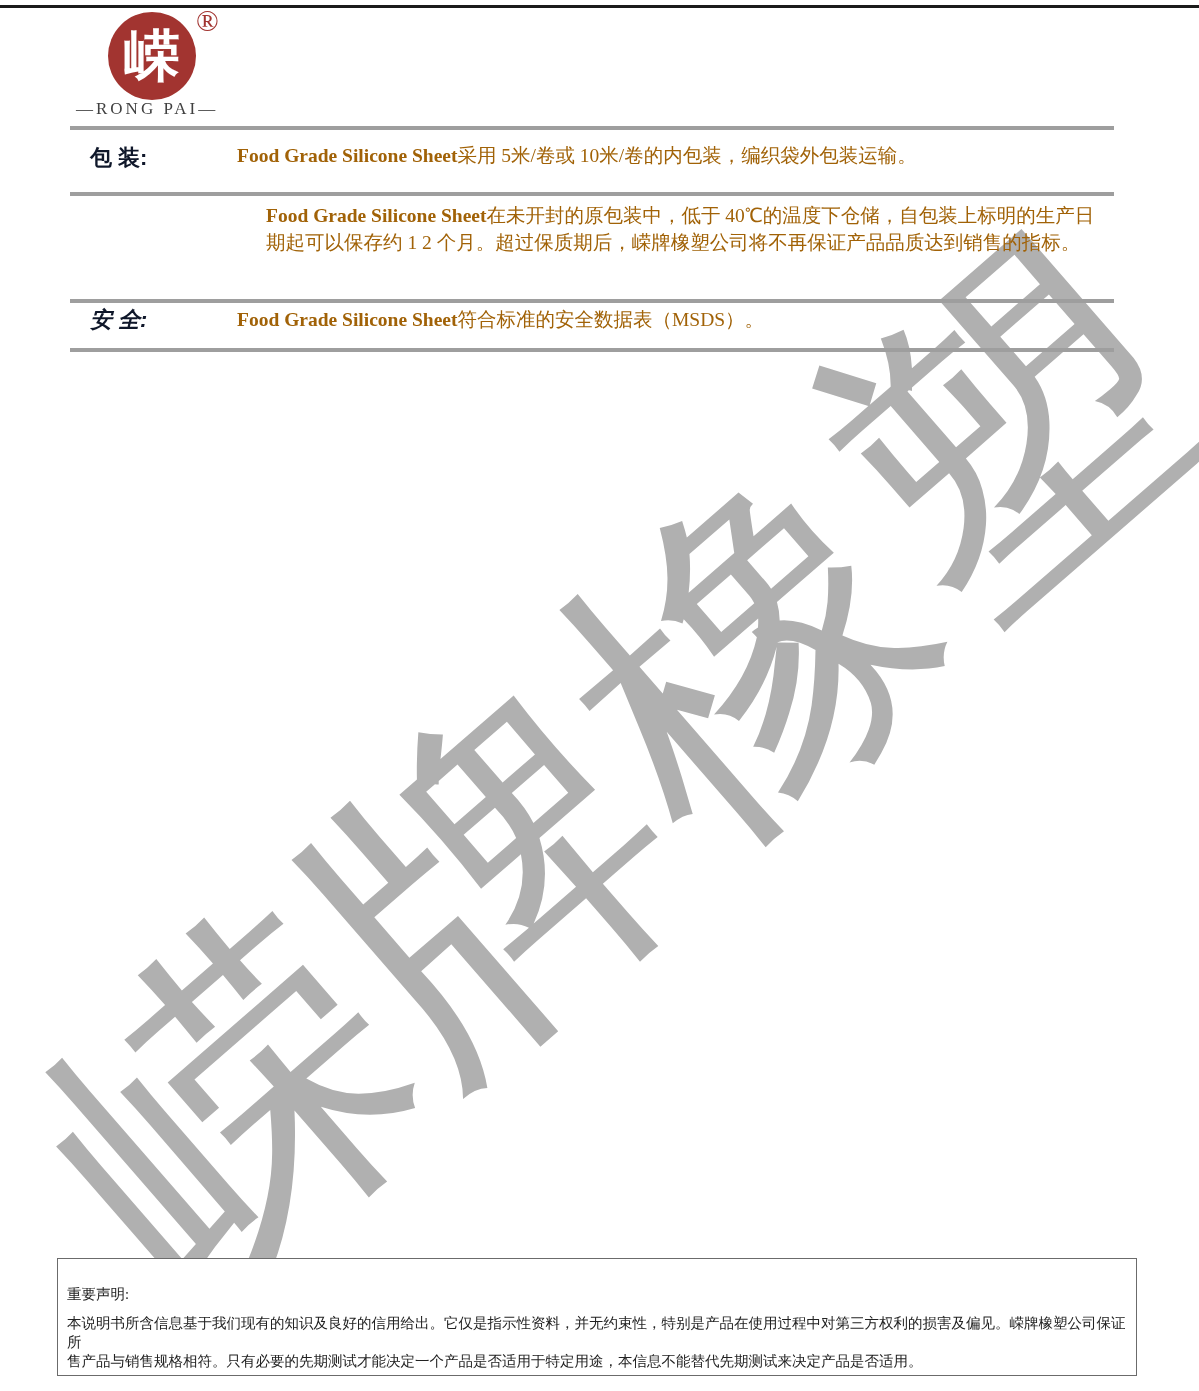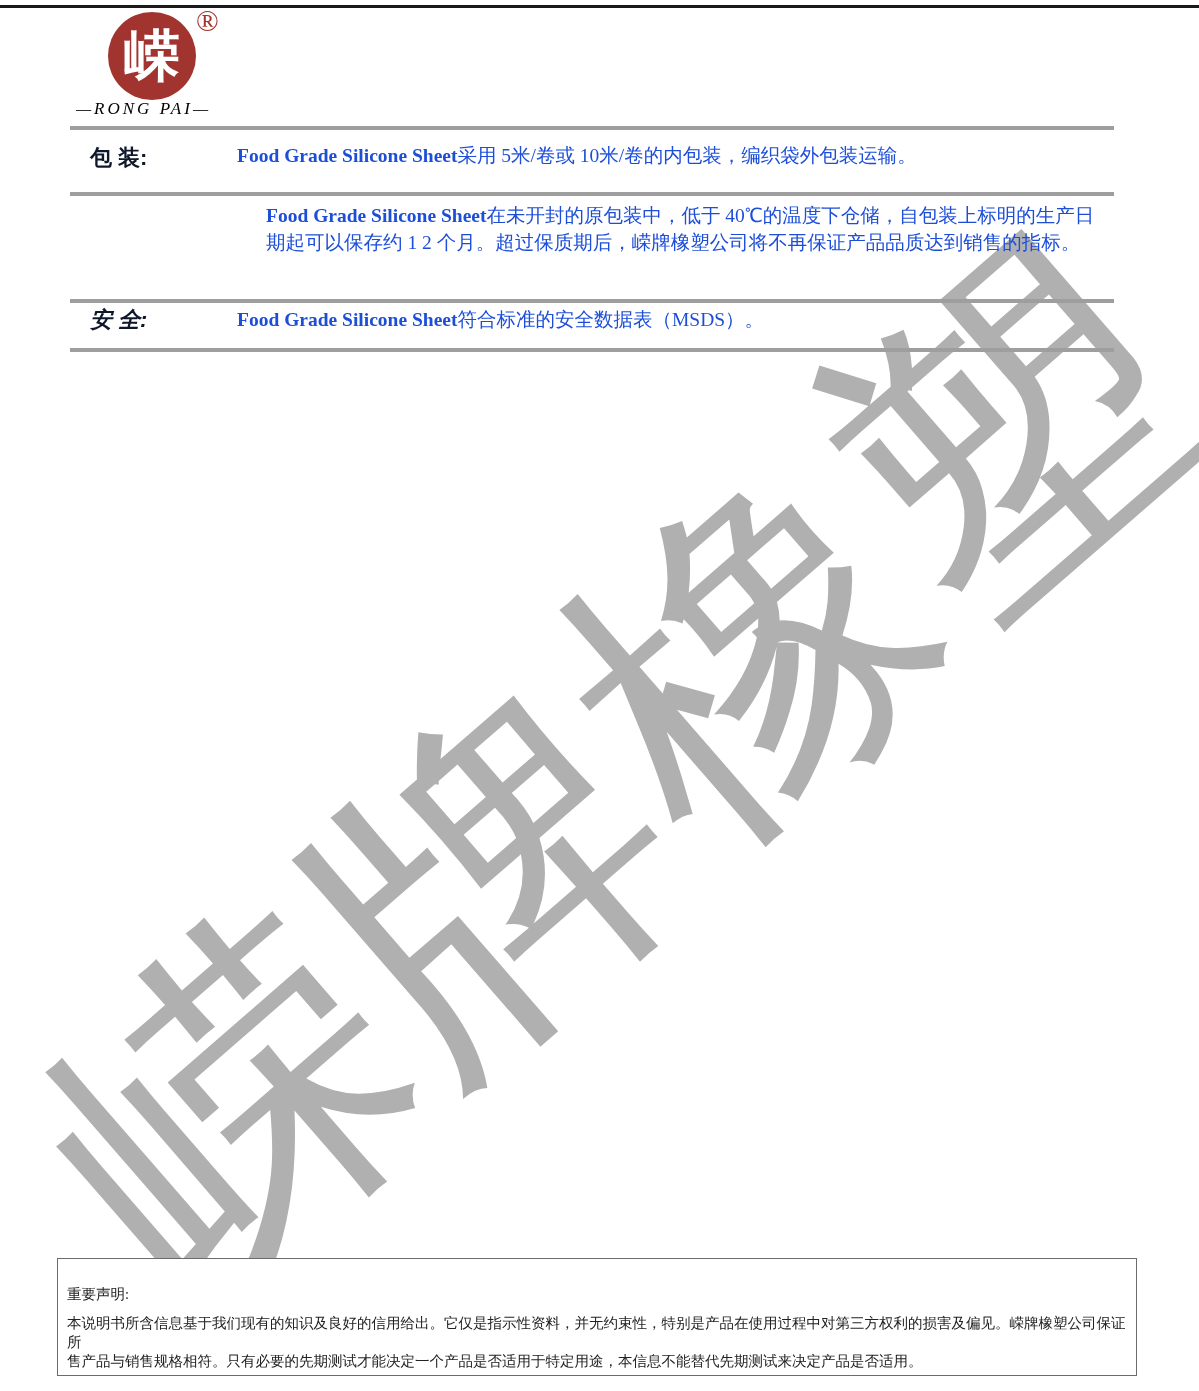--- a/index.html
+++ b/index.html
@@ -22,38 +22,38 @@
     display:flex;align-items:center;justify-content:center;
     font-family:"Liberation Sans", sans-serif;font-weight:bold;font-size:56px;line-height:1;
   }
   .reg-mark{
     position:absolute;left:196px;top:4px;
     color:#a23430;font-size:30px;font-family:"Liberation Serif", serif;
   }
   .brand-text{
     position:absolute;left:76px;top:99px;
     font-family:"Liberation Serif", serif;
-    font-size:17px;letter-spacing:3px;color:#000000;white-space:nowrap;font-style:italic;
+    font-size:17px;letter-spacing:3px;color:#404040;white-space:nowrap;
   }
   
   .rule{position:absolute;left:70px;width:1044px;height:4px;background:#9e9e9e;z-index:2;}
   .rule-1{top:126px;}
   .rule-2{top:192px;}
   .rule-3{top:299px;}
   .rule-4{top:348px;}
   
   .row-label{
     position:absolute;left:90px;width:145px;
     font-family:"Liberation Sans", sans-serif;
     font-weight:bold;font-size:22px;line-height:34px;color:#0f172a;
     white-space:pre-line;z-index:2;
   }
   .row-content{
     position:absolute;left:237px;width:880px;
-    font-size:19.5px;line-height:27px;color:#1d4ed8;z-index:2;
+    font-size:19.5px;line-height:27px;color:#a16207;z-index:2;
   }
   .row-content .bold-latin{font-weight:bold;font-family:"Liberation Serif", serif;}
   .row-content .cjk-text{white-space:pre-line;}
   .label-1{top:141px;}
   .content-1{top:142px;}
   .label-2{top:206px;}
   .content-2{top:202px;margin-left:29px;}
   .label-3{top:303px;font-style:italic;}
   .content-3{top:306px;}
   

